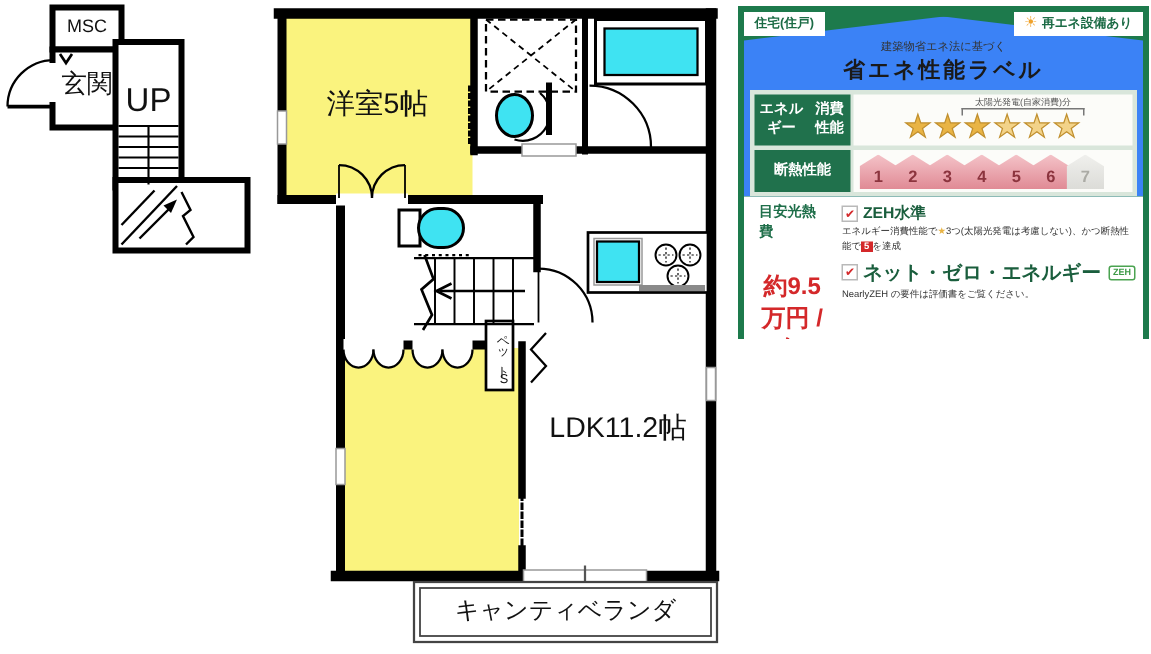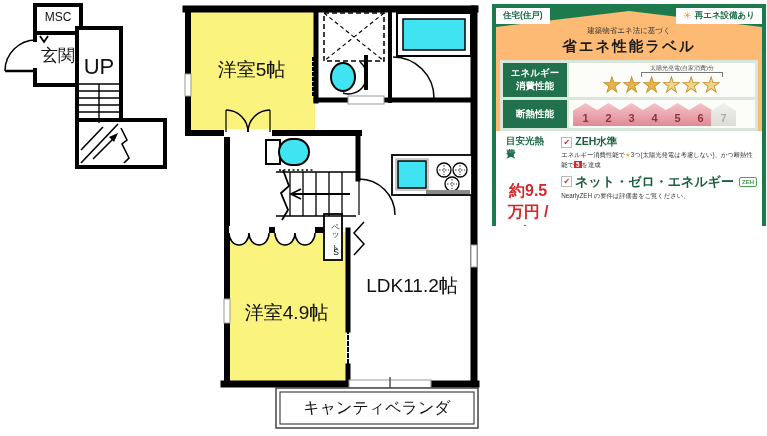--- a/index.html
+++ b/index.html
@@ -7,29 +7,29 @@
          font-family:"Liberation Sans","DejaVu Sans",sans-serif;color:#111;}
   .fp-label{position:absolute;text-align:center;color:#111;line-height:1.1;white-space:nowrap;}
   .vert{writing-mode:vertical-rl;text-orientation:upright;white-space:normal;}
 
   
   #elabel{position:absolute;left:492px;top:4px;width:274px;height:222px;box-sizing:border-box;
           background:#1D7A4C;padding:3px 3px 0 3px;display:flex;flex-direction:column;overflow:hidden;}
   .el-top{display:flex;justify-content:space-between;position:relative;z-index:2;padding:1px 1px;}
   .badge{background:#fff;color:#1B6B45;font-size:8.5px;font-weight:bold;padding:2px 7px;display:flex;align-items:center;gap:3px;}
   .sun{color:#F0A22B;font-size:10px;line-height:1;}
-  .el-house{background:#fdba74;margin:-14px 1px 0 1px;padding-top:15px;text-align:center;
+  .el-house{background:#3b82f6;margin:-14px 1px 0 1px;padding-top:15px;text-align:center;
             clip-path:polygon(50% 0,100% 16px,100% 100%,0 100%,0 16px);}
   .law{font-size:7.5px;color:#333;}
   .ttl{font-size:14.5px;font-weight:bold;color:#1a1a1a;letter-spacing:2px;margin-top:1px;}
   .el-panel{background:#D9E6DB;margin:4px 4px 0 4px;padding:3px;}
   .prow{display:flex;margin-bottom:3px;}
   .prow:last-child{margin-bottom:0;}
   .plabel{width:64px;background:#20714C;color:#fff;font-size:9.5px;font-weight:bold;
-          display:flex;flex-direction:column;justify-content:center;align-items:center;line-height:1.35;}
+          display:flex;flex-direction:row;justify-content:center;align-items:center;line-height:1.35;}
   .pbody{flex:1;background:#FCFCF9;margin-left:2px;position:relative;padding:2px 4px;}
   .solar-note{position:absolute;top:1px;left:74px;width:78px;text-align:center;font-size:6px;color:#555;white-space:nowrap;}
   .bracket{position:absolute;top:9px;left:72px;width:80px;height:4px;border:1px solid #777;border-bottom:none;}
   .stars{margin-top:9px;font-size:21px;line-height:1;letter-spacing:1px;white-space:nowrap;}
   .st{color:#E9B445;-webkit-text-stroke:0.8px #C08F2E;}
   .st.solar{color:#F3D389;}
   .houses{display:flex;align-items:flex-end;padding:3px 2px 2px 4px;}
   .house{width:25px;height:23px;margin-left:-2px;clip-path:polygon(50% 0,100% 34%,100% 100%,0 100%,0 34%);
          background:linear-gradient(180deg,#F4C3C8,#E08A95);color:#8C343E;font-size:11px;font-weight:bold;
          display:flex;align-items:flex-end;justify-content:center;padding-bottom:2px;box-sizing:border-box;}
@@ -173,21 +173,20 @@
       <rect x="276" y="388" width="202" height="40" stroke-width="1.5"></rect>
       <rect x="280" y="392" width="194" height="32" fill="none" stroke-width="1.2"></rect>
     </g>
   </svg>
 
   <div class="fp-label" style="left:35px;top:11px;width:46px;font-size:12px;">MSC</div>
   <div class="fp-label" style="left:35px;top:47px;width:46px;font-size:17px;">玄関</div>
   <div class="fp-label" style="left:77px;top:55px;width:44px;font-size:22px;">UP</div>
   <div class="fp-label" style="left:188px;top:60px;width:127px;font-size:19px;">洋室5帖</div>
   <div class="fp-label vert" style="left:327px;top:217px;width:13px;height:42px;font-size:8.5px;line-height:1;">ペットS</div>
-  <div class="fp-label" style="left:227px;top:303px;width:119px;font-size:19px;">洋室4.9帖</div>
   <div class="fp-label" style="left:352px;top:276px;width:120px;font-size:19px;">LDK11.2帖</div>
   <div class="fp-label" style="left:276px;top:399px;width:202px;font-size:16px;">キャンティベランダ</div>
 
   <div id="elabel">
     <div class="el-top">
       <span class="badge">
         <span>住宅(住戸)</span>
       </span>
       <span class="badge">
         <span class="sun">☀</span>

